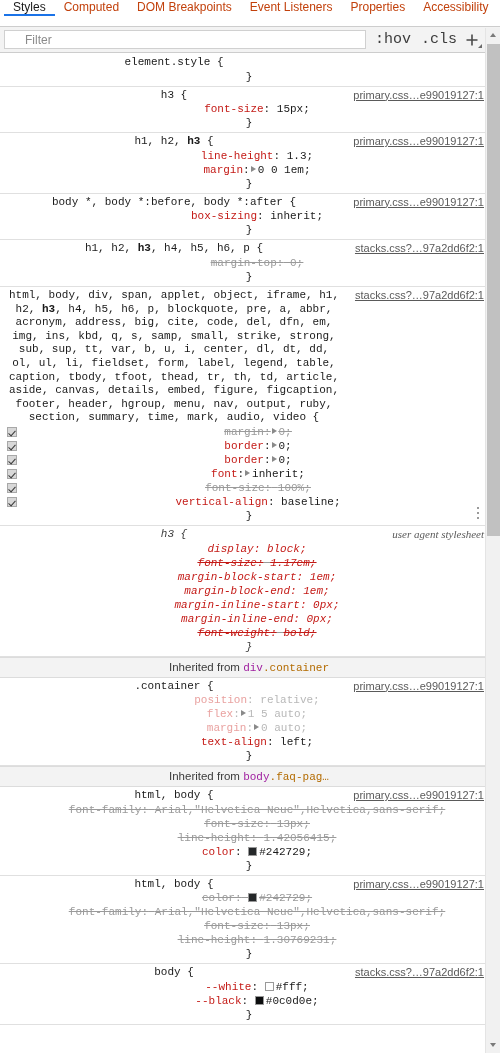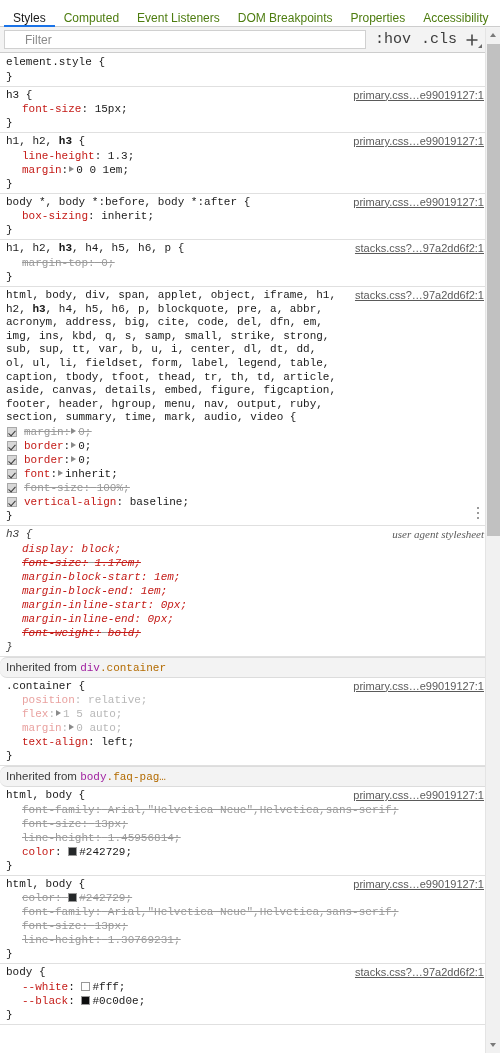--- a/index.html
+++ b/index.html
@@ -9,30 +9,30 @@
     overflow: hidden;
     background: #ffffff;
     font-family: "Liberation Sans", sans-serif;
   }
   #app { position: relative; width: 500px; height: 1053px; background:#fff; }
 
   
   .tabbar {
     height: 27px;
     display: flex;
-    align-items: flex-end;
+    align-items: flex-start;
     background: #ffffff;
     border-bottom: 1px solid #cdcdcd;
     padding-left: 4px;
   }
   .tab {
     display: flex; align-items: center;
     padding: 0 9px;
     font-size: 12px;
-    color: #4d7c0f;
+    color: #c2410c;
     white-space: nowrap;
     border-bottom: 2px solid transparent;
     margin-bottom: -1px;
   }
   .tab.active { color: #1a1a1a; border-bottom: 2px solid #1a73e8; }
 
   
   .toolbar {
     height: 26px;
     display: flex; align-items: center;
@@ -70,20 +70,21 @@
      border-right:4px solid #6b6b6b; border-bottom:0; }
 
   
   .rules {
     position: absolute;
     left: 0; top: 54px; right: 0; bottom: 0;
     overflow: hidden;
     background: #fff;
     font-family: "Liberation Mono", monospace;
     font-size: 11px;
+    text-align: center;
   }
   .rule {
     position: relative;
     border-bottom: 1px solid #e0e0e0;
     padding: 2px 8px 2px 6px;
     background: #fff;
   }
   .rule.ua { font-style: italic; background:#fff; }
   .sel-line { position: relative; padding-right: 150px; }
   .selector { color: #1a1a1a; white-space: normal; line-height: 13.6px; word-spacing: 0; }
@@ -134,21 +135,20 @@
     border:1px solid #999; vertical-align:-1px; margin-right:2px;
   }
   .inherited {
     background: #f3f3f3;
     border-bottom: 1px solid #dcdcdc;
     border-top: 1px solid #dcdcdc;
     padding: 3px 8px 3px 6px;
     font-family: "Liberation Sans", sans-serif;
     font-size: 11.5px;
     color: #3c3c3c;
-    border-radius: 7px;
   }
   .inherited .inh-sel { font-family: "Liberation Mono", monospace; font-size:11px; }
   .inh-tag { color: #a020a0; }
   .inh-cls { color: #b36b00; }
   .kebab {
     position: absolute; right: 16px; bottom: 4px;
     width: 12px; height: 14px;
   }
   .kebab i {
     display:block; width:2.5px; height:2.5px; background:#9a9a9a;
@@ -176,22 +176,22 @@
   }
 </style>
 </head>
 <body>
 
 <div id="app">
 
   <div class="tabbar" id="tabbar">
       <div class="tab active">Styles</div>
       <div class="tab">Computed</div>
+      <div class="tab">DOM Breakpoints</div>
       <div class="tab">Event Listeners</div>
-      <div class="tab">DOM Breakpoints</div>
       <div class="tab">Properties</div>
       <div class="tab">Accessibility</div>
     </div>
 
   <div class="toolbar">
     <input class="filter-input" type="text" placeholder="Filter" style="">
     <span class="tbtn">:hov</span>
     <span class="tbtn">.cls</span>
     <span class="plus-wrap">
       <svg width="14" height="14" viewBox="0 0 14 14">
@@ -261,21 +261,21 @@
         <div class="decl dim"><span class="prop">flex</span><span class="val">:</span><span class="arrow"></span><span class="val">1 5 auto</span><span class="val">;</span></div>
         <div class="decl dim"><span class="prop">margin</span><span class="val">:</span><span class="arrow"></span><span class="val">0 auto</span><span class="val">;</span></div>
         <div class="decl"><span class="prop">text-align</span><span class="val">:</span> <span class="val">left</span><span class="val">;</span></div>
         <div class="brace">}</div>
       </div>
       <div class="inherited"><span>Inherited from</span> <span class="inh-sel"><span class="inh-tag">body</span><span class="inh-cls">.faq-pag…</span></span></div>
       <div class="rule">
         <div class="sel-line"><span class="selector">html, body</span><span class="selector"> {</span><a class="origin">primary.css…e99019127:1</a></div>
         <div class="decl strike"><span class="prop">font-family</span><span class="val">:</span> <span class="val">Arial,"Helvetica Neue",Helvetica,sans-serif</span><span class="val">;</span></div>
         <div class="decl strike"><span class="prop">font-size</span><span class="val">:</span> <span class="val">13px</span><span class="val">;</span></div>
-        <div class="decl strike"><span class="prop">line-height</span><span class="val">:</span> <span class="val">1.45956814</span><span class="val">;</span></div>
+        <div class="decl strike"><span class="prop">line-height</span><span class="val">:</span> <span class="val">1.42056415</span><span class="val">;</span></div>
         <div class="decl"><span class="prop">color</span><span class="val">:</span> <span class="swatch" style="background: rgb(36, 39, 41);"></span><span class="val">#242729</span><span class="val">;</span></div>
         <div class="brace">}</div>
       </div>
       <div class="rule">
         <div class="sel-line"><span class="selector">html, body</span><span class="selector"> {</span><a class="origin">primary.css…e99019127:1</a></div>
         <div class="decl strike"><span class="prop">color</span><span class="val">:</span> <span class="swatch" style="background: rgb(36, 39, 41);"></span><span class="val">#242729</span><span class="val">;</span></div>
         <div class="decl strike"><span class="prop">font-family</span><span class="val">:</span> <span class="val">Arial,"Helvetica Neue",Helvetica,sans-serif</span><span class="val">;</span></div>
         <div class="decl strike"><span class="prop">font-size</span><span class="val">:</span> <span class="val">13px</span><span class="val">;</span></div>
         <div class="decl strike"><span class="prop">line-height</span><span class="val">:</span> <span class="val">1.30769231</span><span class="val">;</span></div>
         <div class="brace">}</div>

